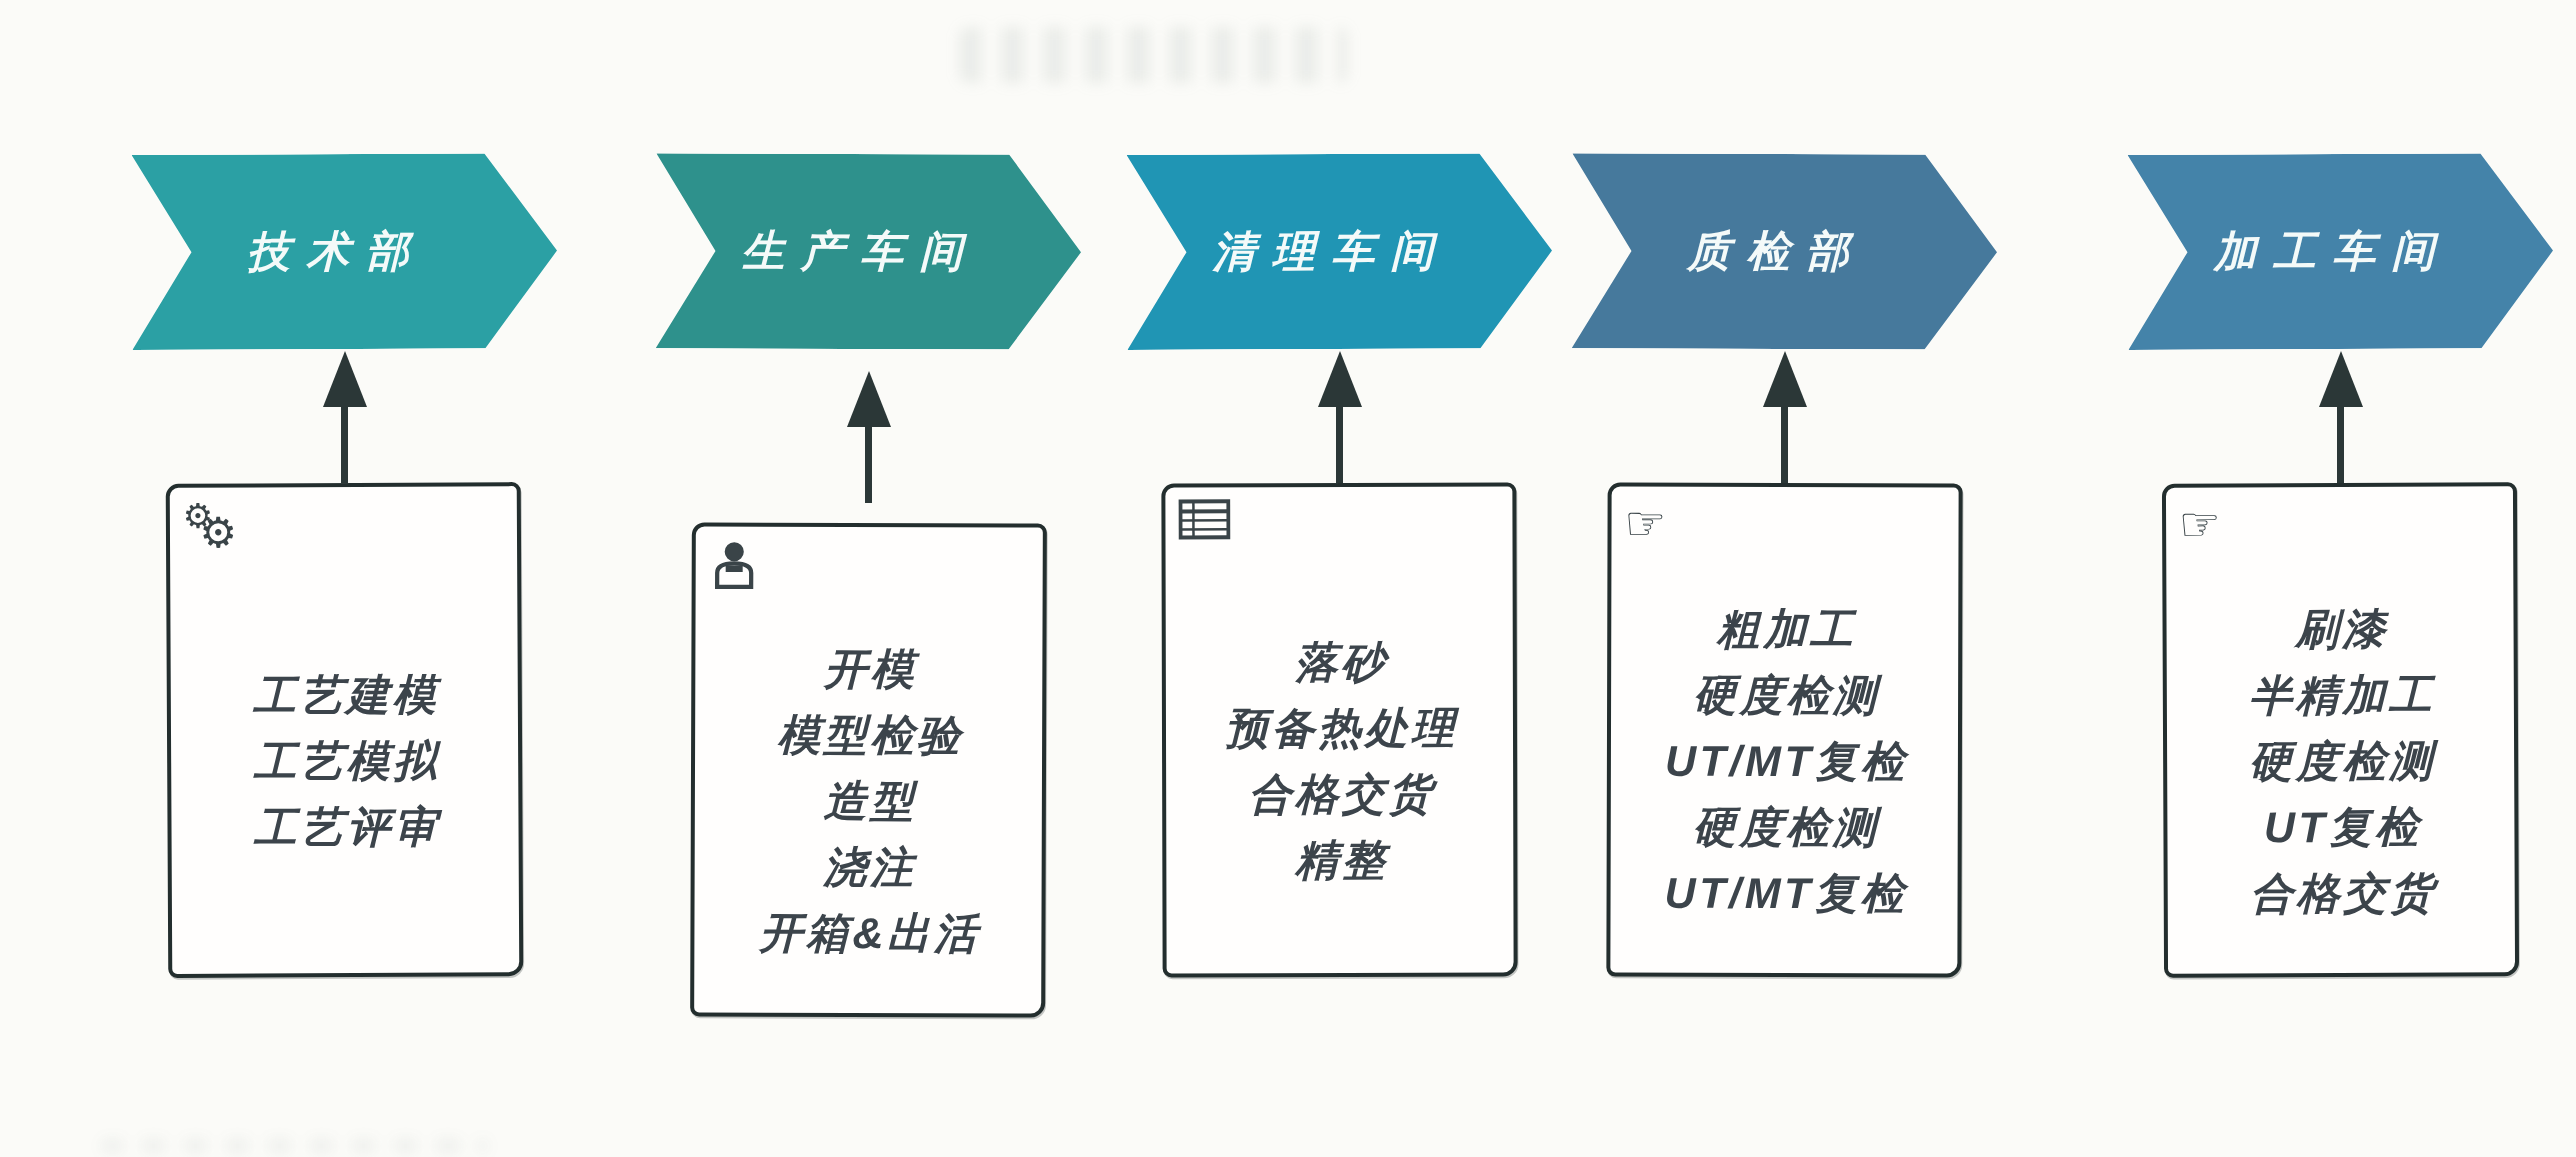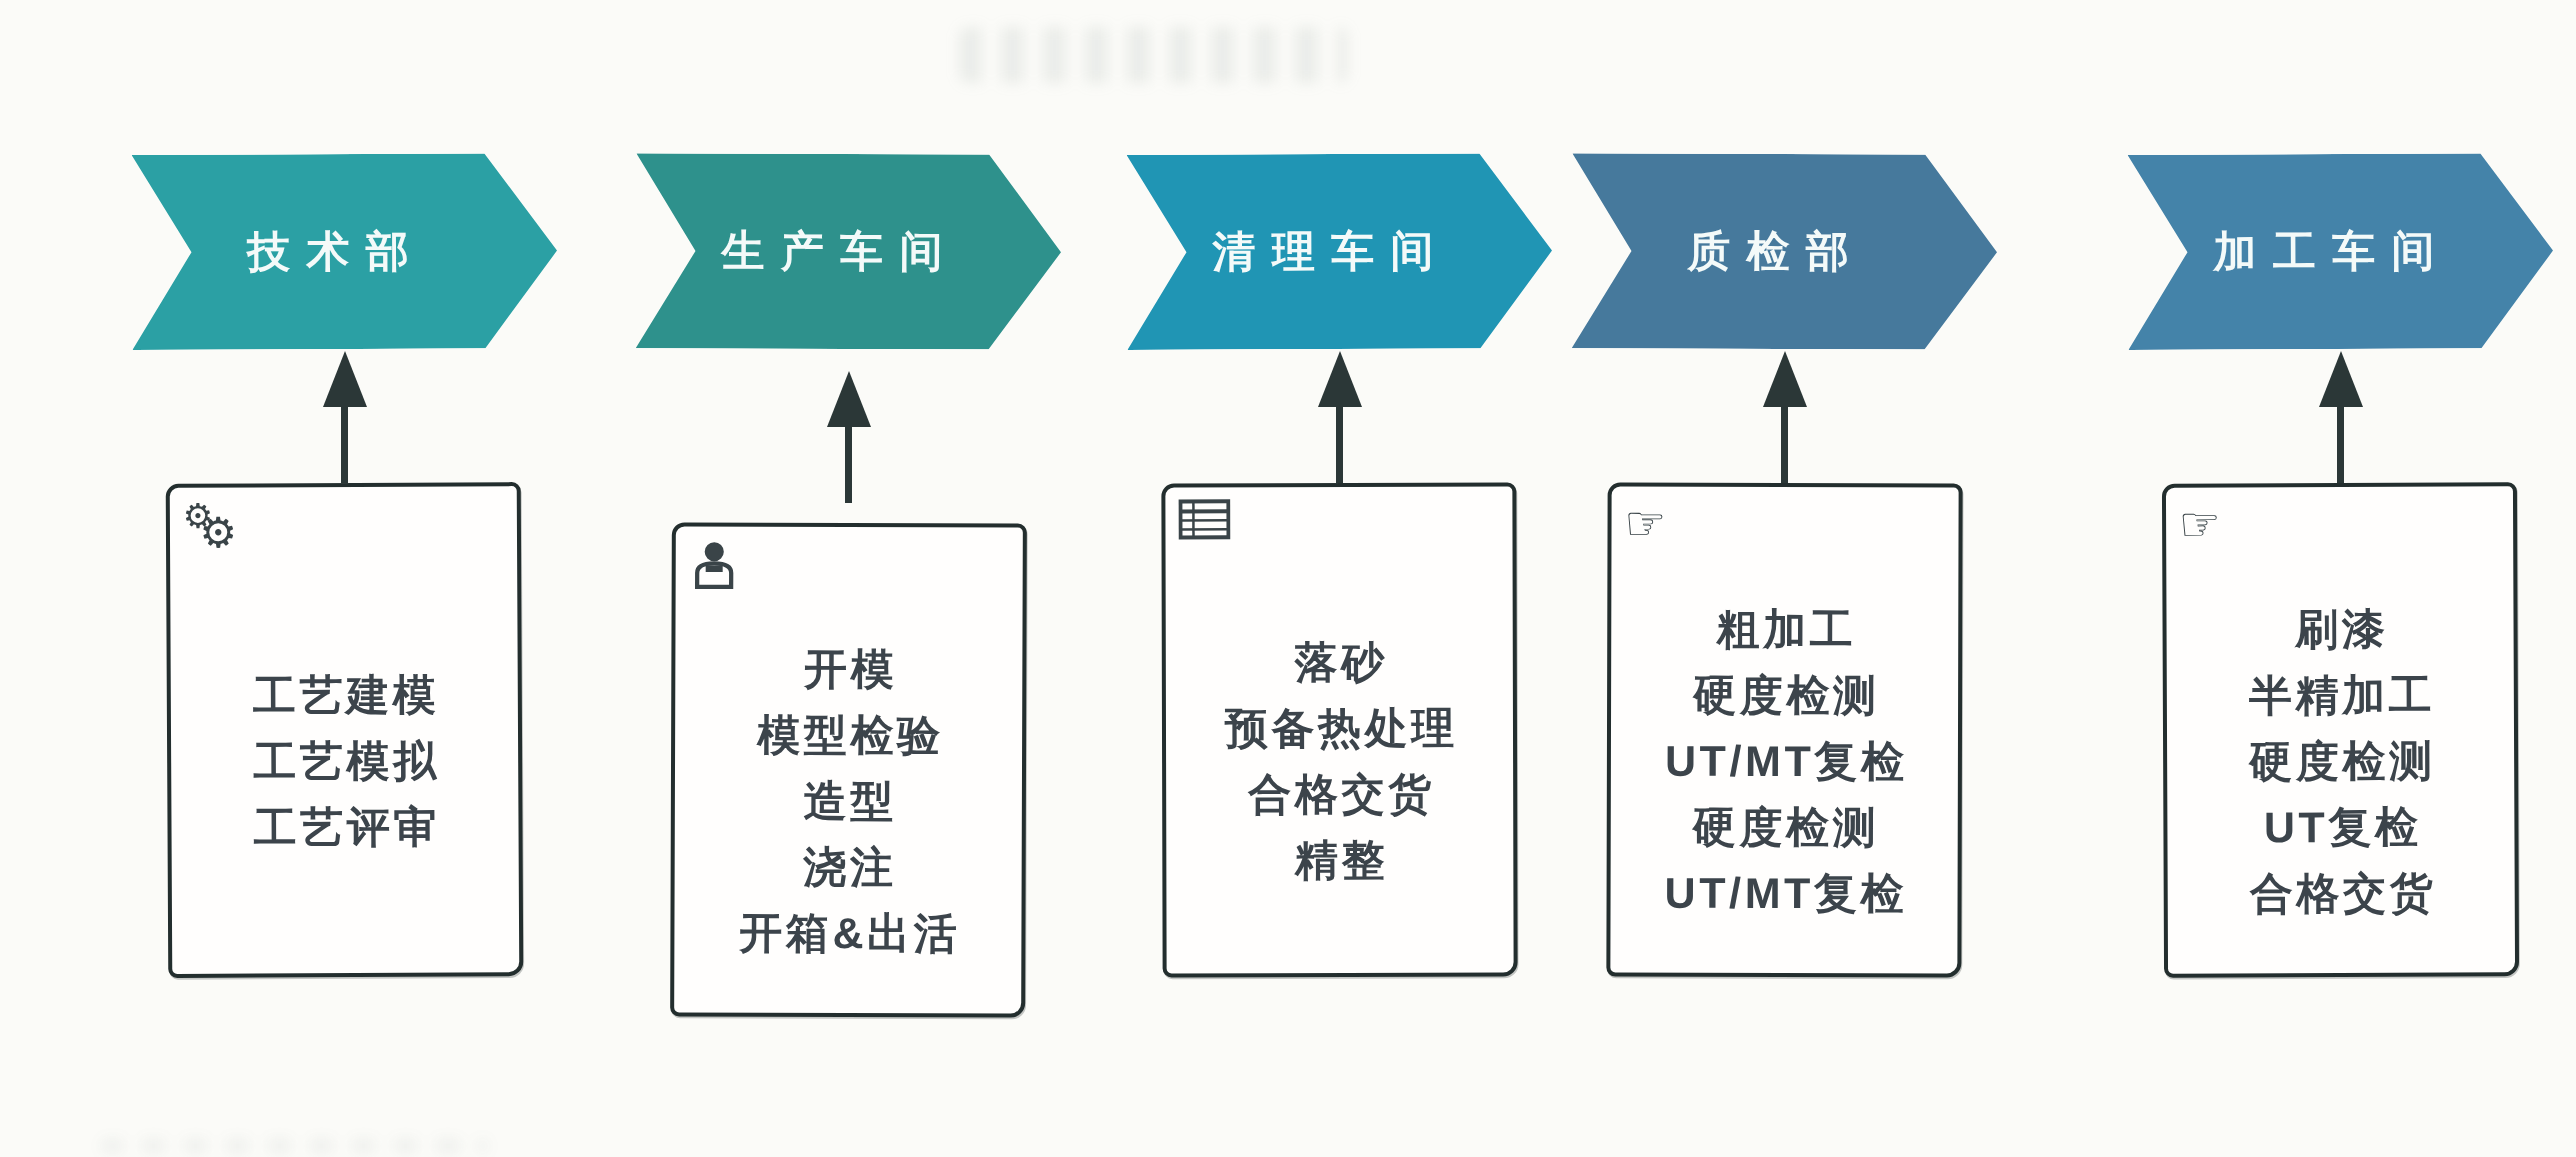--- a/index.html
+++ b/index.html
@@ -19,24 +19,24 @@
     background:repeating-linear-gradient(90deg, rgba(140,155,152,.14) 0 23.5px, transparent 23.5px 42px);
     filter:blur(6.3px);
   }
   .ghost-top{left:959px;top:27px;width:389px;height:56px;}
   .ghost-bottom{left:100px;top:1138px;width:389px;height:16.3px;opacity:.7;}
 
   .flow-row{position:absolute;left:0;top:0;width:100%;height:100%;}
 
   .stage{
     position:absolute;top:154px;width:425px;
-    display:flex;flex-direction:column;align-items:center;
+    display:flex;flex-direction:column;align-items:center;font-style:italic;
   }
   .stage:nth-child(1){left:132px;}
-  .stage:nth-child(2){left:636px;gap:20px;}
+  .stage:nth-child(2){left:656px;gap:20px;}
   .stage:nth-child(3){left:1127px;}
   .stage:nth-child(4){left:1572px;}
   .stage:nth-child(5){left:2128px;}
 
   .banner{
     width:425px;height:195px;flex:0 0 auto;
     clip-path:polygon(0 0, 83% 0, 100% 50%, 83% 100%, 0 100%, 14% 50%);
     display:flex;align-items:center;justify-content:center;
     box-sizing:border-box;padding-right:33px;
   }

